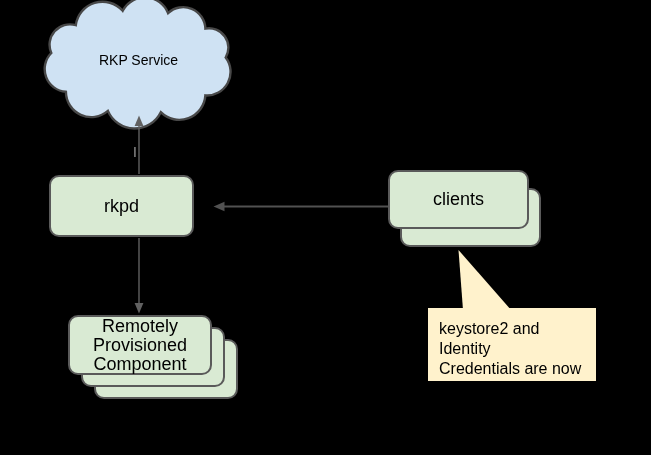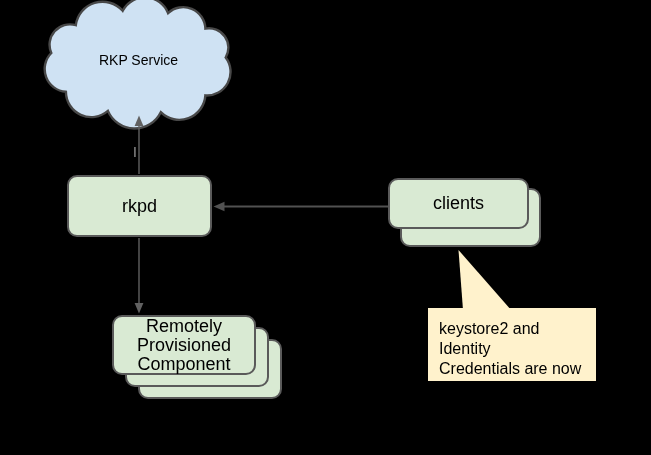--- a/index.html
+++ b/index.html
@@ -26,24 +26,24 @@
     box-sizing: border-box;
   }
   .box-label {
     width: 100%; height: 100%;
     display: flex; align-items: center; justify-content: center;
     text-align: center;
     font-size: 18px; line-height: 19px;
     color: #000;
     white-space: pre-line;
   }
-  .rkpd-box     { left: 67px;  top: 175px; width: 145px; height: 62px; }
-  .clients-front{ left: 388px; top: 178px; width: 141px; height: 51px; }
+  .rkpd-box     { left: 49px;  top: 175px; width: 145px; height: 62px; }
+  .clients-front{ left: 388px; top: 170px; width: 141px; height: 59px; }
   .clients-back { left: 400px; top: 188px; width: 141px; height: 59px; }
-  .rpc          { width: 144px; height: 60px; margin-left: 44px; }
+  .rpc          { width: 144px; height: 60px; }
   .rpc-front    { left: 68px; top: 315px; }
   .rpc-mid      { left: 81px; top: 327px; }
   .rpc-back     { left: 94px; top: 339px; }
 
   .cloud-label {
     position: absolute;
     left: 47px; top: 8px; width: 183px; height: 104px;
     display: flex; align-items: center; justify-content: center;
     font-size: 14px; color: #000;
   }

